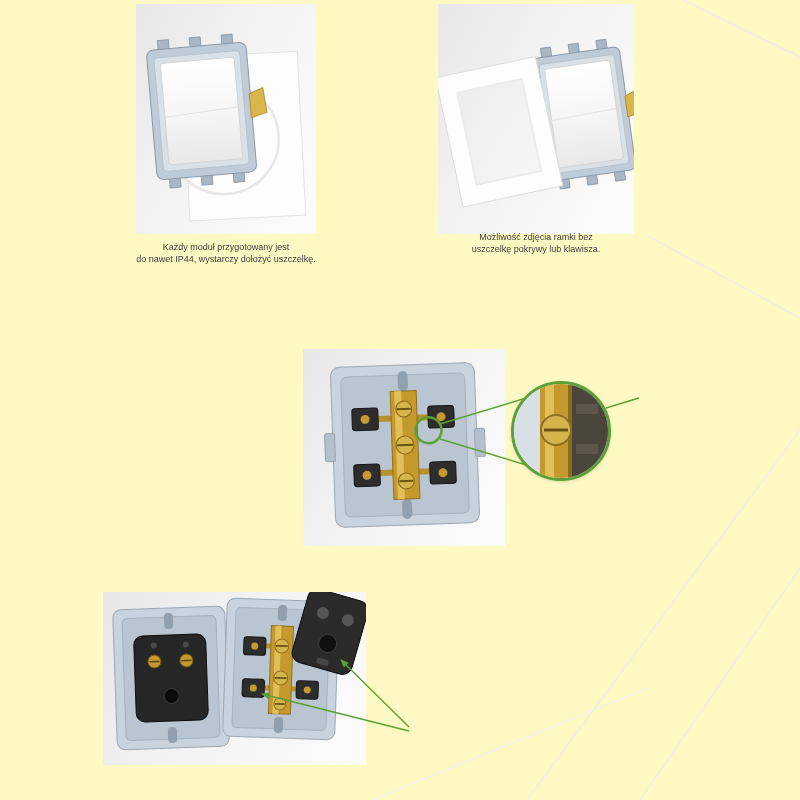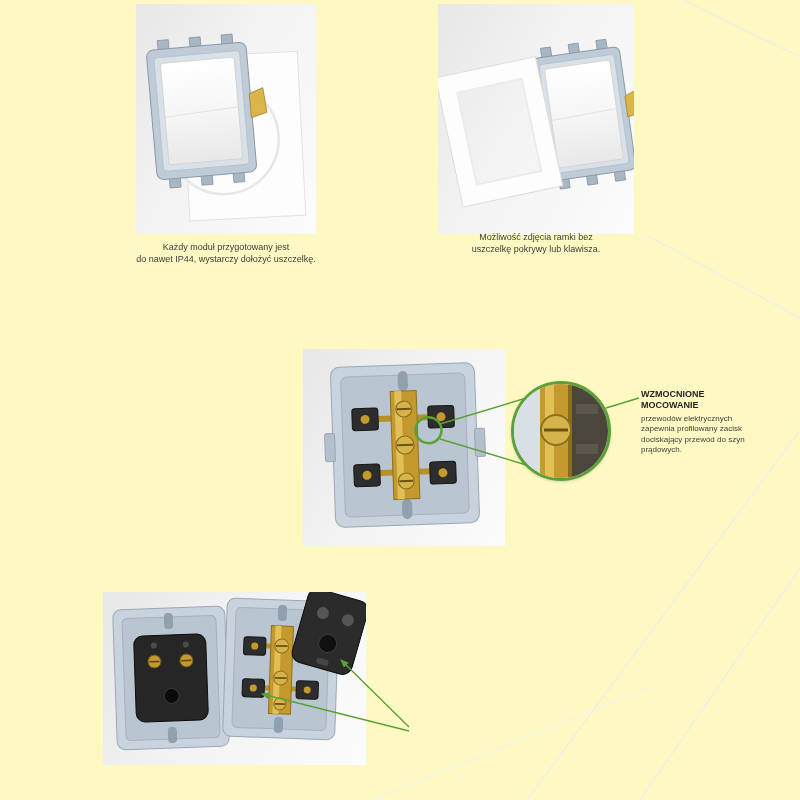--- a/index.html
+++ b/index.html
@@ -217,27 +217,20 @@
         <rect x="31" y="0" width="9" height="94" fill="#e2c057"></rect>
         <rect x="54" y="0" width="4" height="94" fill="#8a6c1c"></rect>
       </g>
       <g>
         <circle cx="42" cy="46" r="15" fill="#d6b44c" stroke="#8f6f1d" stroke-width="2"></circle>
         <line x1="30" y1="46" x2="54" y2="46" stroke="#6b5212" stroke-width="3"></line>
       </g>
     </svg>
   </div>
 
-  <div class="callout" id="callout-mounting">
-    <div class="callout-title">
-      <span class="line">WZMOCNIONE</span>
-      <span class="line">MOCOWANIE</span>
-    </div>
-    <p class="callout-body">przewodów elektrycznych zapewnia profilowany zacisk dociskający przewód do szyn prądowych.</p>
-  </div>
 
   <div class="img-panel" id="panel-covers">
     <svg viewBox="0 0 263 173" width="263" height="173">
 
       <g transform="translate(12 16) rotate(-2 56 70)">
         <rect x="0" y="0" width="112" height="140" rx="8" fill="#c9d3dd" stroke="#9aa8b6"></rect>
         <rect x="9" y="9" width="94" height="122" rx="5" fill="#b9c5d0" stroke="#a5b2bf"></rect>
         <rect x="51" y="5" width="9" height="16" rx="4" fill="#91a0ae"></rect>
         <rect x="51" y="119" width="9" height="16" rx="4" fill="#91a0ae"></rect>
         <g>

